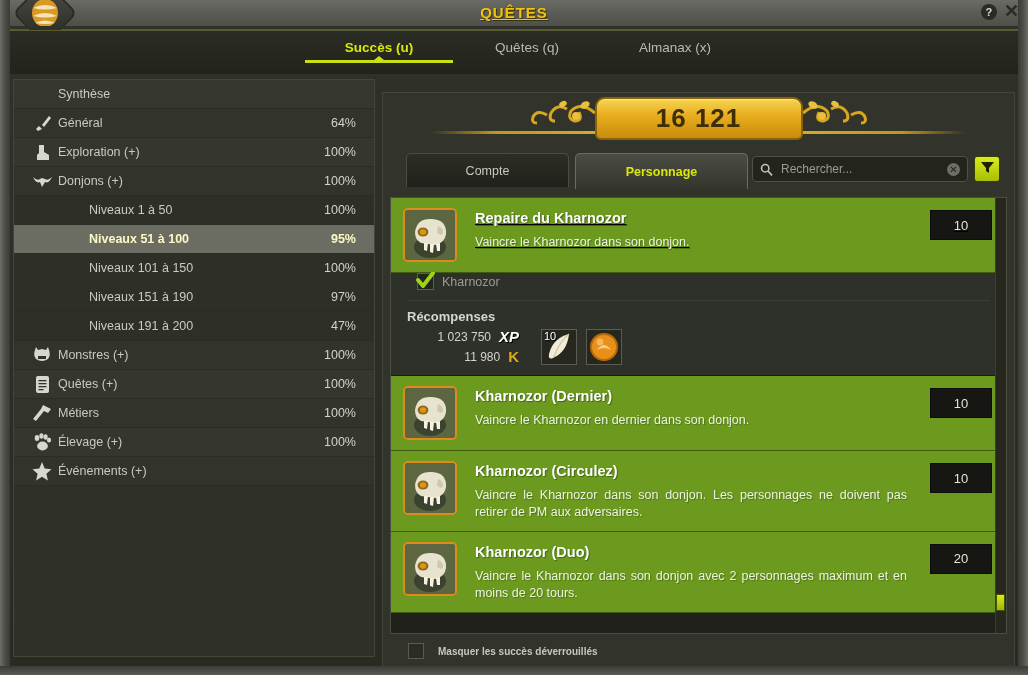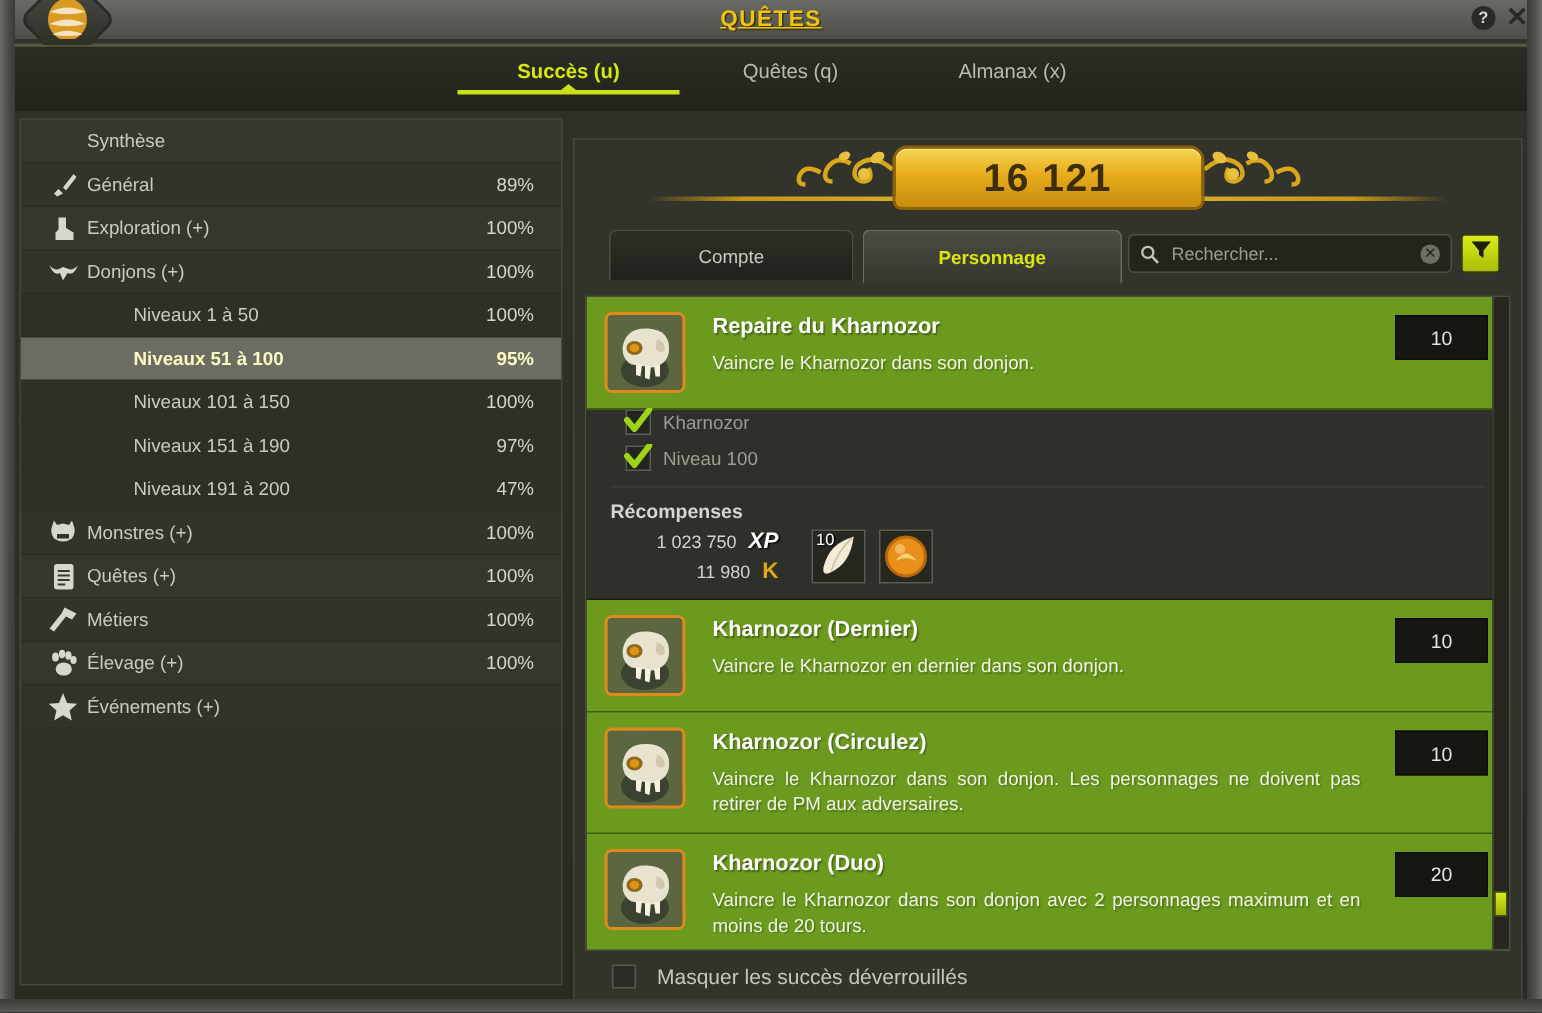--- a/index.html
+++ b/index.html
@@ -215,21 +215,21 @@
     overflow: hidden;
   }
   .ach {
     position: relative;
     background: #6b9a1e;
     border-bottom: 1px solid #3f5c12;
     display: flex; align-items: flex-start;
     padding: 10px 0 10px 0;
     cursor: pointer;
   }
-  .ach.open { background: #6b9a1e; }
+  .ach.open { background: #6b9a1e; text-decoration: underline; }
   .ach-icon {
     width: 54px; height: 54px; margin-left: 12px; flex: none;
     border: 2px solid #e08a1e; border-radius: 5px;
     background: radial-gradient(circle at 40% 35%, #8a9a63, #4e5438);
     overflow: hidden; position: relative;
   }
   .ach-text { flex: 1; padding: 2px 0 0 18px; }
   .ach-title {
     font-size: 14.5px; font-weight: bold; color: #fff;
     text-shadow: 1px 1px 1px rgba(0,0,0,.35);
@@ -301,21 +301,21 @@
 
   
   #bottombar {
     position: absolute; left: 7px; right: 7px; bottom: 4px; height: 28px;
     display: flex; align-items: center;
   }
   #hide-check {
     width: 16px; height: 16px; margin-left: 18px;
     background: #2a2c25; border: 1px solid #5a5c51; cursor: pointer;
   }
-  #hide-label { margin-left: 14px; font-size: 14px; color: #c6c7bf; font-weight: normal;}
+  #hide-label { margin-left: 14px; font-size: 10px; color: #c6c7bf; font-weight: bold;}
 </style>
 </head>
 <body>
 
 <div id="window">
 
   <div id="titlebar">
     <div id="emblem"></div>
     <div id="emblem-inner">
       <svg width="34" height="32" viewBox="0 0 34 32">
@@ -353,21 +353,21 @@
       </div>
 
       <div class="side-row lvl0">
         <div class="ico">
           <svg width="19" height="19" viewBox="0 0 19 19">
               <path d="M16 2 L9 11 L11 13 L18 4Z" fill="#d6d7cf"></path>
               <path d="M6 12 L9 15 L5 17 L3 15Z" fill="#d6d7cf"></path>
             </svg>
         </div>
         <div class="lbl">Général</div>
-        <div class="pct">89%</div>
+        <div class="pct">64%</div>
       </div>
 
       <div class="side-row lvl0">
         <div class="ico">
           <svg width="19" height="19" viewBox="0 0 19 19">
               <path d="M6 2 h5 v7 l5 3 v5 H4 v-5 l2-2Z" fill="#d6d7cf"></path>
             </svg>
         </div>
         <div class="lbl">Exploration (+)</div>
         <div class="pct">100%</div>
@@ -558,29 +558,20 @@
 
         <div class="ach-detail">
           <div class="obj-row">
             <span class="check">
               <span class="box"></span>
               <svg width="19" height="17" viewBox="0 0 19 17" style="position:absolute;left:-1px;top:-1px;">
                 <path d="M2 8 L7 14 L17 1" fill="none" stroke="#9fd318" stroke-width="4" stroke-linecap="round" stroke-linejoin="round"></path>
               </svg>
             </span>
             <span>Kharnozor</span>
-          </div>
-          <div class="obj-row">
-            <span class="check">
-              <span class="box"></span>
-              <svg width="19" height="17" viewBox="0 0 19 17" style="position:absolute;left:-1px;top:-1px;">
-                <path d="M2 8 L7 14 L17 1" fill="none" stroke="#9fd318" stroke-width="4" stroke-linecap="round" stroke-linejoin="round"></path>
-              </svg>
-            </span>
-            <span>Niveau 100</span>
           </div>
 
           <div class="rew-sep"></div>
           <div class="rew-title">Récompenses</div>
           <div class="rew-body">
             <div class="rew-nums">
               <div class="rew-line">
                 <span>1 023 750</span>
                 <span class="xp-badge">XP</span>
               </div>

